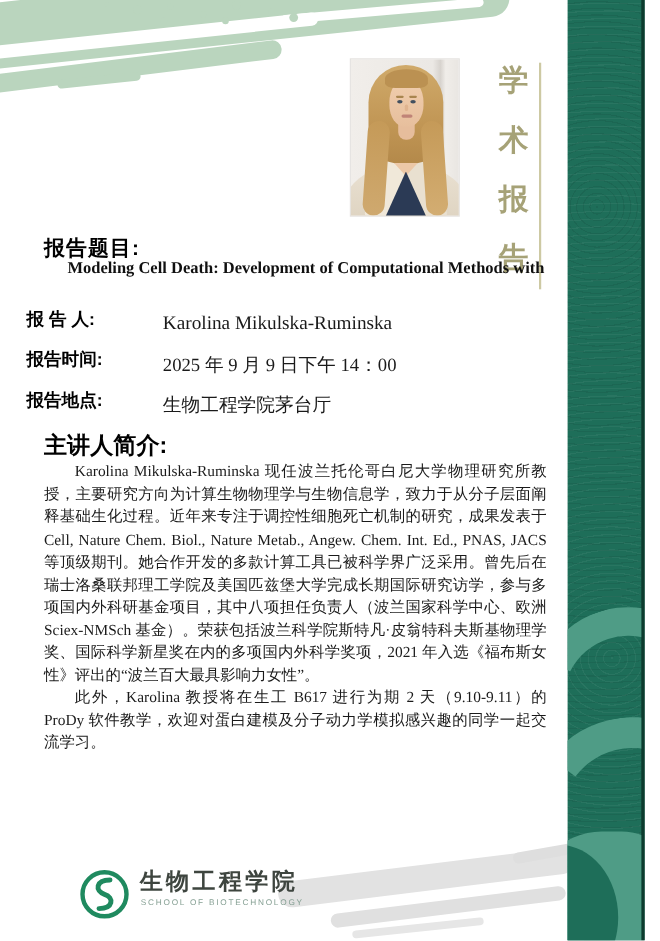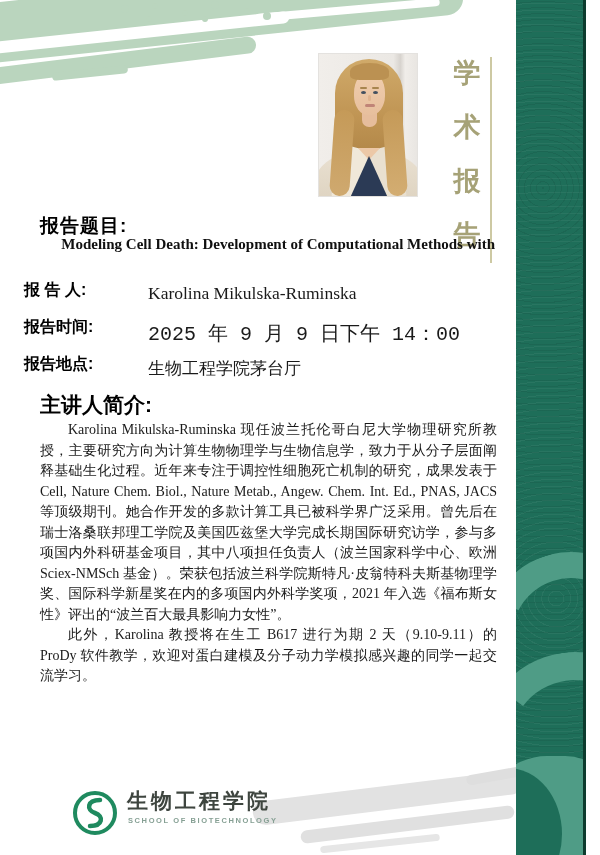--- a/index.html
+++ b/index.html
@@ -75,36 +75,36 @@
   #title-label{left:40px;top:213px;font-size:19px;letter-spacing:1px;z-index:4;}
   #title-en{left:50px;top:236px;width:445px;text-align:right;z-index:4;color:#101010;
       font-family:"Liberation Serif","DejaVu Serif",serif;font-weight:bold;
       font-size:15px;line-height:17.5px;}
   .info-label{position:absolute;left:24px;font-size:16px;z-index:4;}
   .info-value{position:absolute;left:148px;z-index:4;color:#1a1a1a;
       font-family:"Liberation Serif","DejaVu Serif",serif;}
   #speaker-label{top:280px}
   #speaker-value{top:283px;font-size:17.5px;}
   #time-label{top:317px}
-  #time-value{top:320px;font-size:20px;font-family:Liberation Mono, monospace;}
+  #time-value{top:320px;font-size:17px;}
   #location-label{top:354px}
   #location-value{top:357px;font-size:17px;}
   #bio-label{left:40px;top:391px;font-size:21px;z-index:4;position:absolute;}
 
   #bio-text{left:40px;top:420px;width:457px;z-index:4;color:#1a1a1a;
       font-family:"Liberation Serif","DejaVu Serif",serif;
       font-size:14px;line-height:20.5px;text-align:justify;}
   #bio-text p{margin:0;text-indent:2em;}
 
   
   #logo{left:72px;top:790px;width:46px;height:46px;z-index:4;}
   #logo-cn{left:127px;top:787px;font-size:21px;font-weight:bold;color:#3e453f;
       letter-spacing:3px;z-index:4;}
   #logo-en{left:128px;top:816px;font-size:7.5px;letter-spacing:1.6px;color:#86a094;
-      font-weight:bold;z-index:4;}
+      font-weight:normal;z-index:4;}
   .gray{position:absolute;background:#e2e2e2;z-index:1;}
   #gs1{left:252px;top:786px;width:268px;height:24px;transform:rotate(-7deg);
       border-radius:14px 18px 10px 16px;}
   #gs2{left:300px;top:818px;width:215px;height:13px;transform:rotate(-7deg);border-radius:8px;background:#e0e0e0;}
   #gs3{left:466px;top:771px;width:56px;height:10px;transform:rotate(-10deg);border-radius:6px;background:#dedede;}
   #gs4{left:320px;top:840px;width:120px;height:7px;transform:rotate(-6deg);border-radius:5px;background:#e6e6e6;}
 </style>
 </head>
 <body>
 

